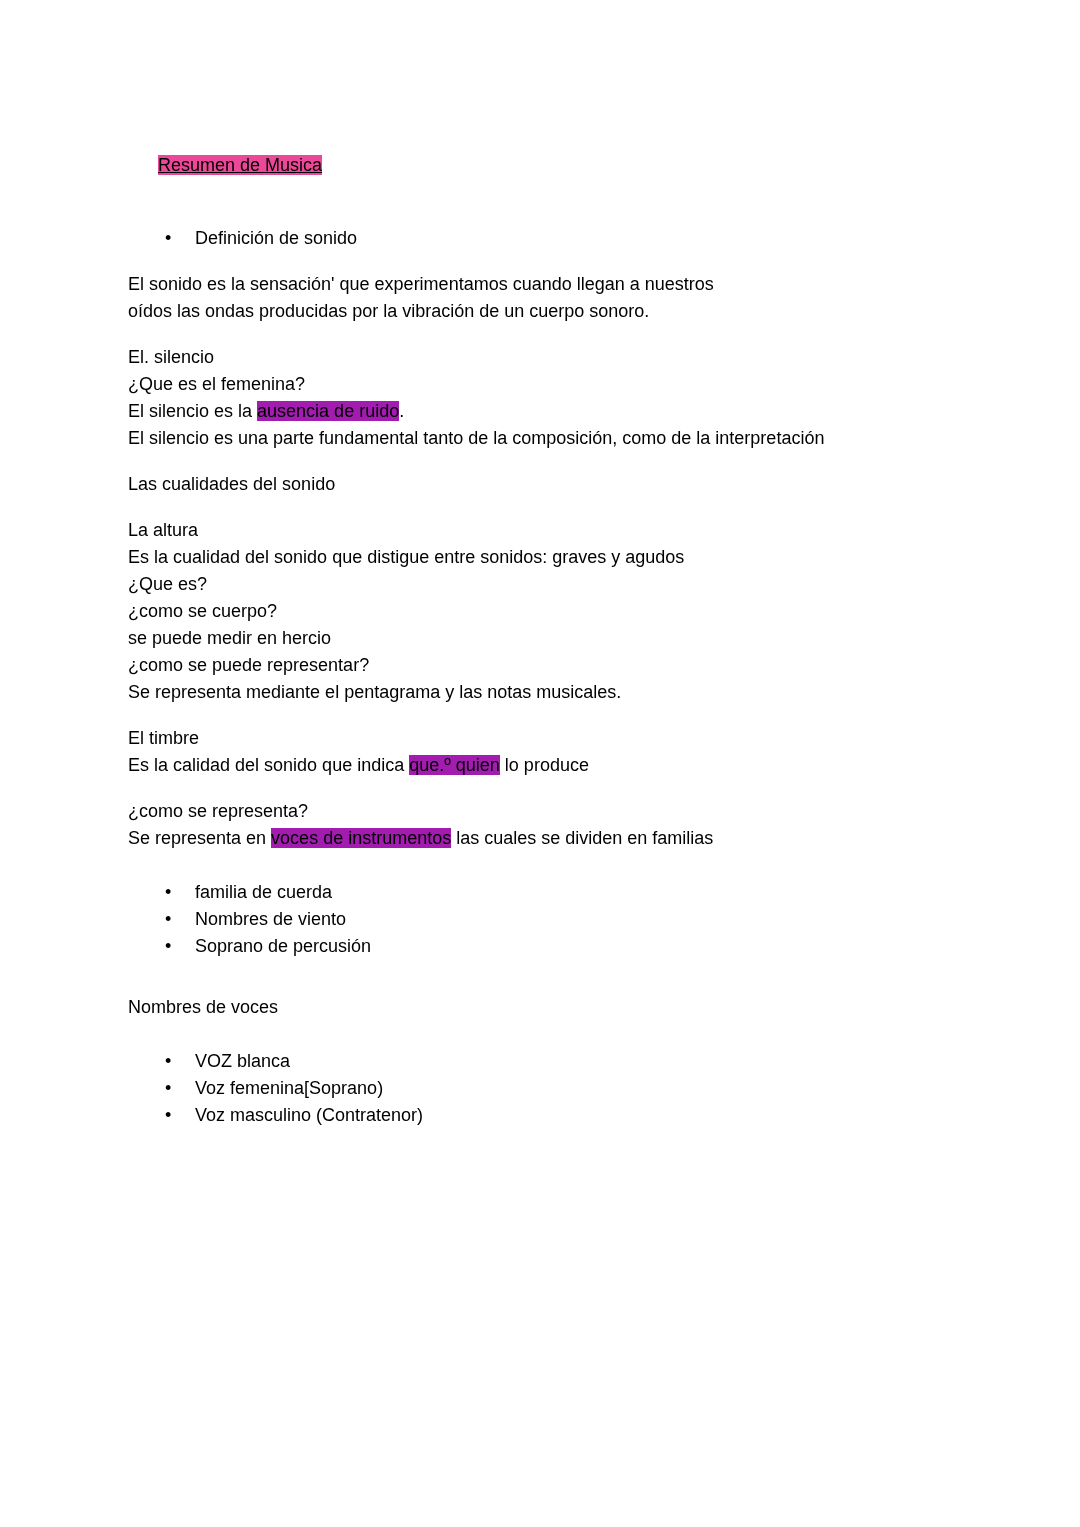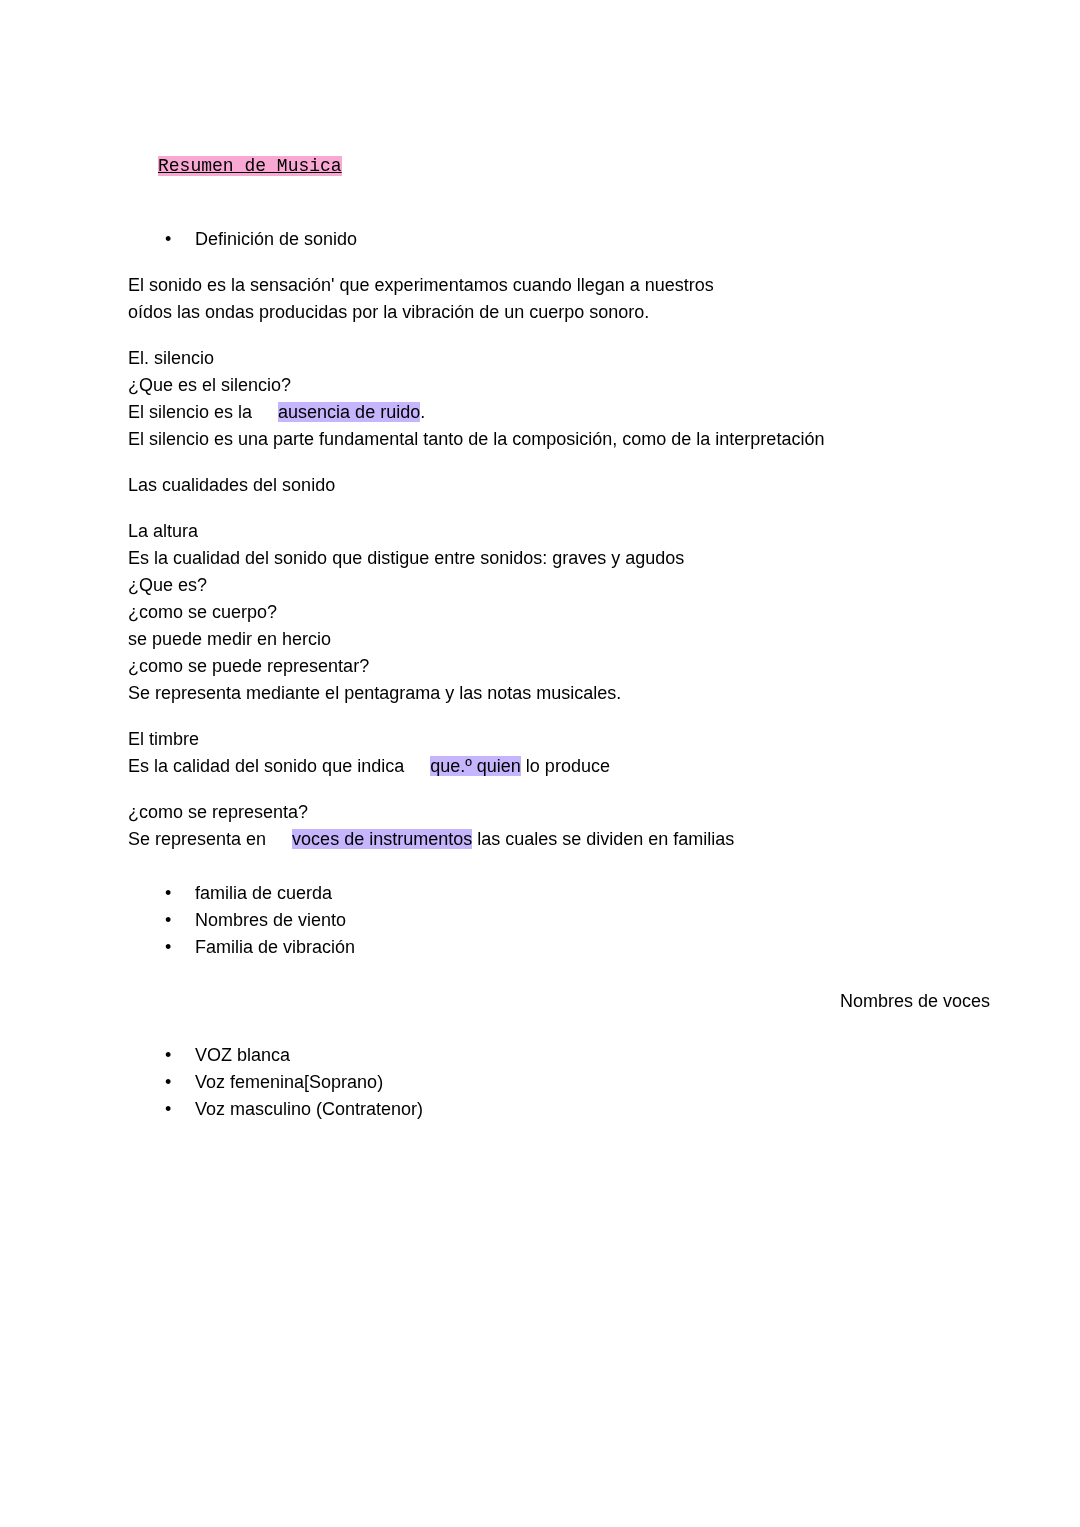--- a/index.html
+++ b/index.html
@@ -29,27 +29,25 @@
     white-space: pre-wrap;
   }
   .para {
     margin: 0 0 19px 0;
     padding: 0;
   }
   .title-wrap {
     margin: 0 0 19px 0;
   }
   .hl-magenta {
-    background: #f9a8d4;
+    background: #ec4899;
     text-decoration: underline;
-    font-family: Liberation Mono, monospace;
   }
   .hl-yellow {
-    background: #c4b5fd;
-    margin-left: 21px;
+    background: #a21caf;
   }
   ul.bullets {
     list-style: none;
     margin: 0 0 19px 0;
     padding: 0;
   }
   ul.bullets li {
     display: flex;
     line-height: 27px;
   }
@@ -79,21 +77,21 @@
     </ul>
 
     <div class="para">
       <div class="line">El sonido es la sensación' que experimentamos cuando llegan a nuestros</div>
       <div class="line">oídos las ondas producidas por la vibración de un cuerpo sonoro.</div>
     </div>
 
 
     <div class="para">
       <div class="line">El. silencio</div>
-      <div class="line">¿Que es el silencio?</div>
+      <div class="line">¿Que es el femenina?</div>
       <div class="line"><span>El silencio es la </span><span class="hl-yellow">ausencia de ruido</span><span>.</span></div>
       <div class="line">El silencio es una parte fundamental tanto de la composición, como de la interpretación</div>
     </div>
 
     <div class="para">
       <div class="line">Las cualidades del sonido</div>
     </div>
 
     <div class="para">
       <div class="line">La altura</div>
@@ -119,25 +117,25 @@
       <li>
         <span class="bullet-dot">•</span>
         <span>familia de cuerda</span>
       </li>
       <li>
         <span class="bullet-dot">•</span>
         <span>Nombres de viento</span>
       </li>
       <li>
         <span class="bullet-dot">•</span>
-        <span>Familia de vibración</span>
+        <span>Soprano de percusión</span>
       </li>
     </ul>
 
-    <div class="para" style="margin-top:27px;text-align:right;">
+    <div class="para" style="margin-top:34px;">
       <div class="line">Nombres de voces</div>
     </div>
 
     <ul class="bullets" style="margin-top:27px;">
       <li>
         <span class="bullet-dot">•</span>
         <span>VOZ blanca</span>
       </li>
       <li>
         <span class="bullet-dot">•</span>

